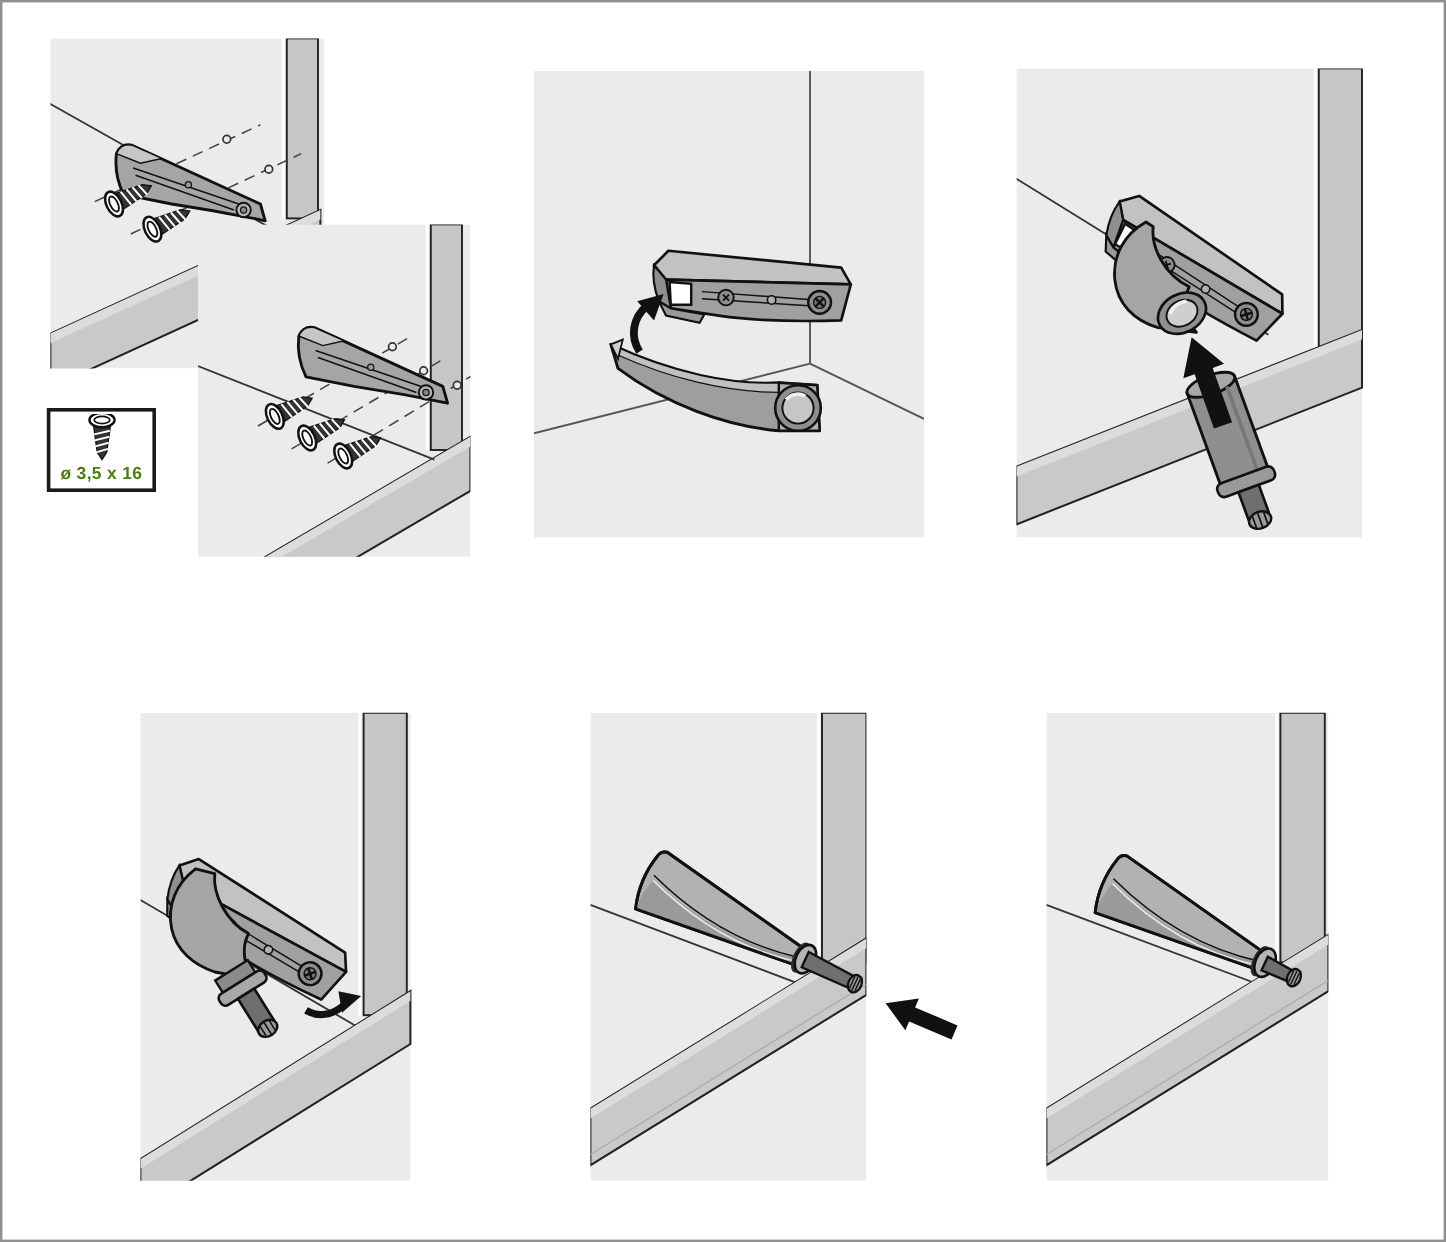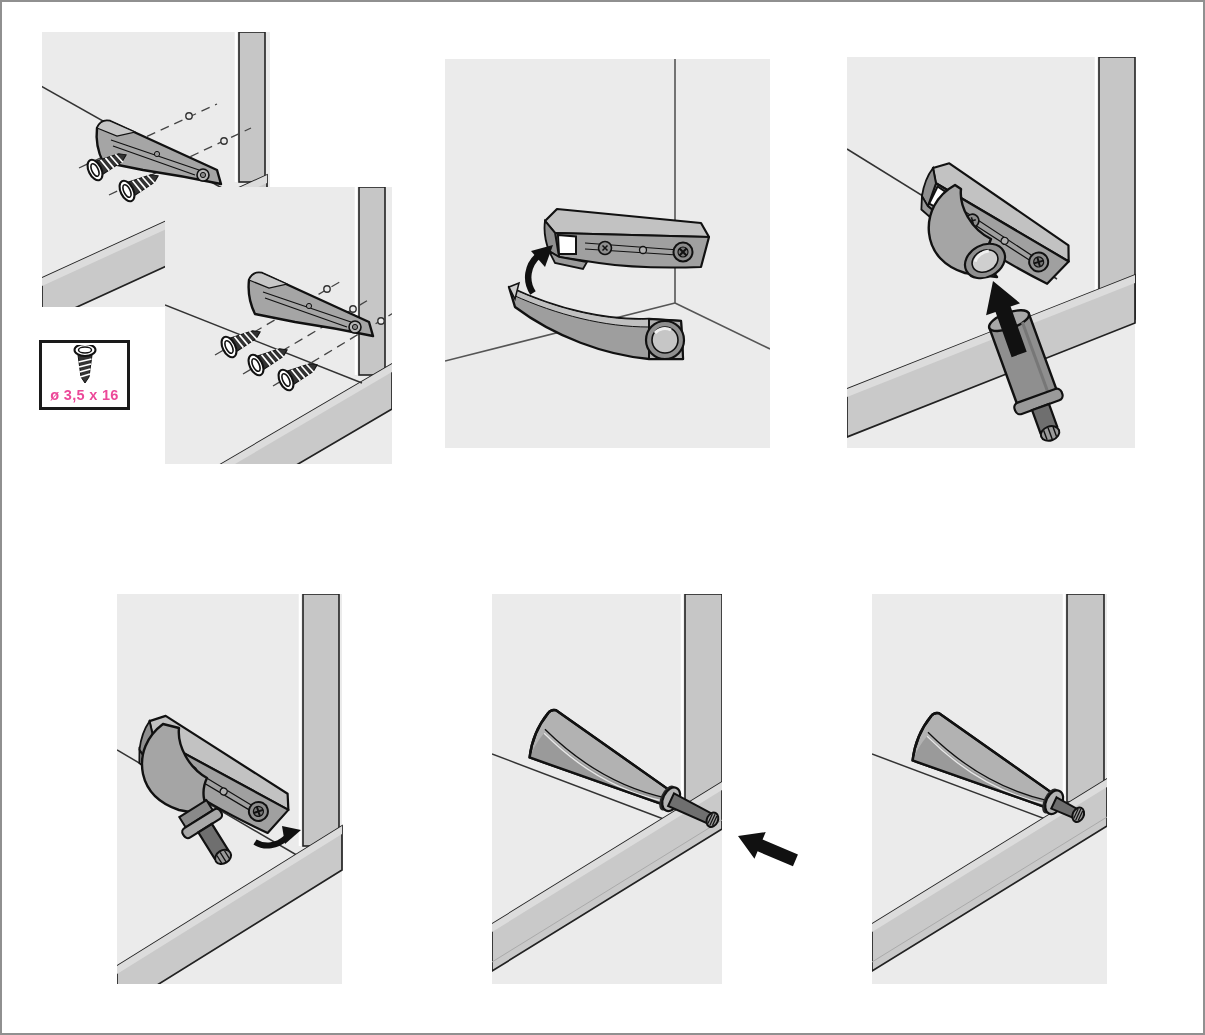--- a/index.html
+++ b/index.html
@@ -18,21 +18,21 @@
     position:absolute;
     left:37px;top:338px;
     width:91px;height:70px;
     box-sizing:border-box;
     border:3px solid #1a1a1a;
     background:#ffffff;
     display:flex;flex-direction:column;align-items:center;justify-content:flex-start;
   }
   .screw-box svg{margin-top:2px;}
   .screw-box .label{
-    font-size:14.5px;font-weight:700;color:#ec4899;line-height:1;
+    font-size:14.5px;font-weight:700;color:#4d7c0f;line-height:1;
     margin-top:1px;letter-spacing:0.3px;white-space:nowrap;
   }
   .defs-holder{position:absolute;width:0;height:0;overflow:hidden;}
 </style>
 </head>
 <body>
 
 <div class="sheet">
 
   <svg class="defs-holder" aria-hidden="true">

